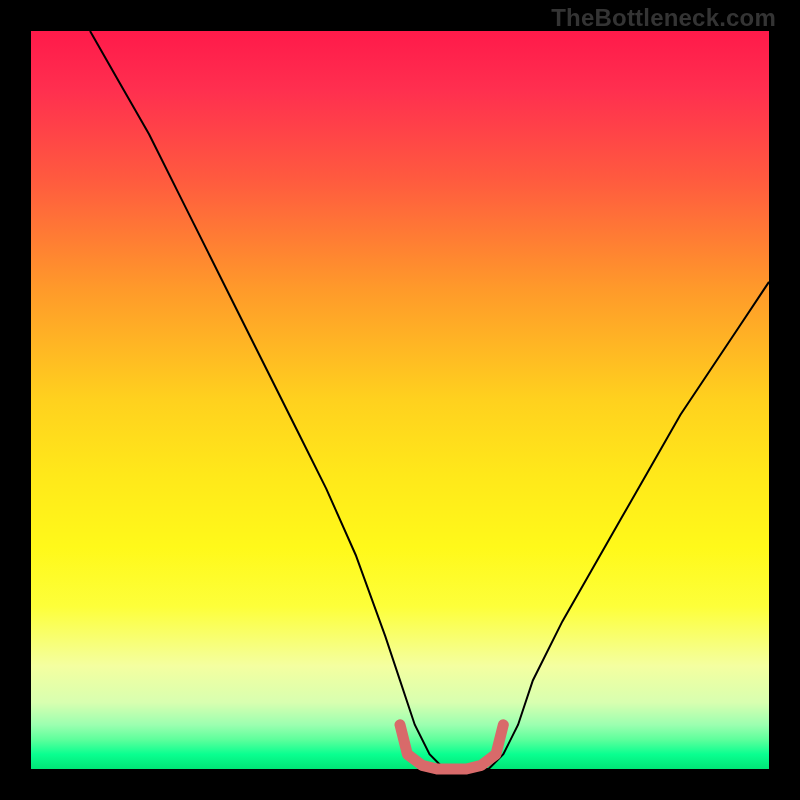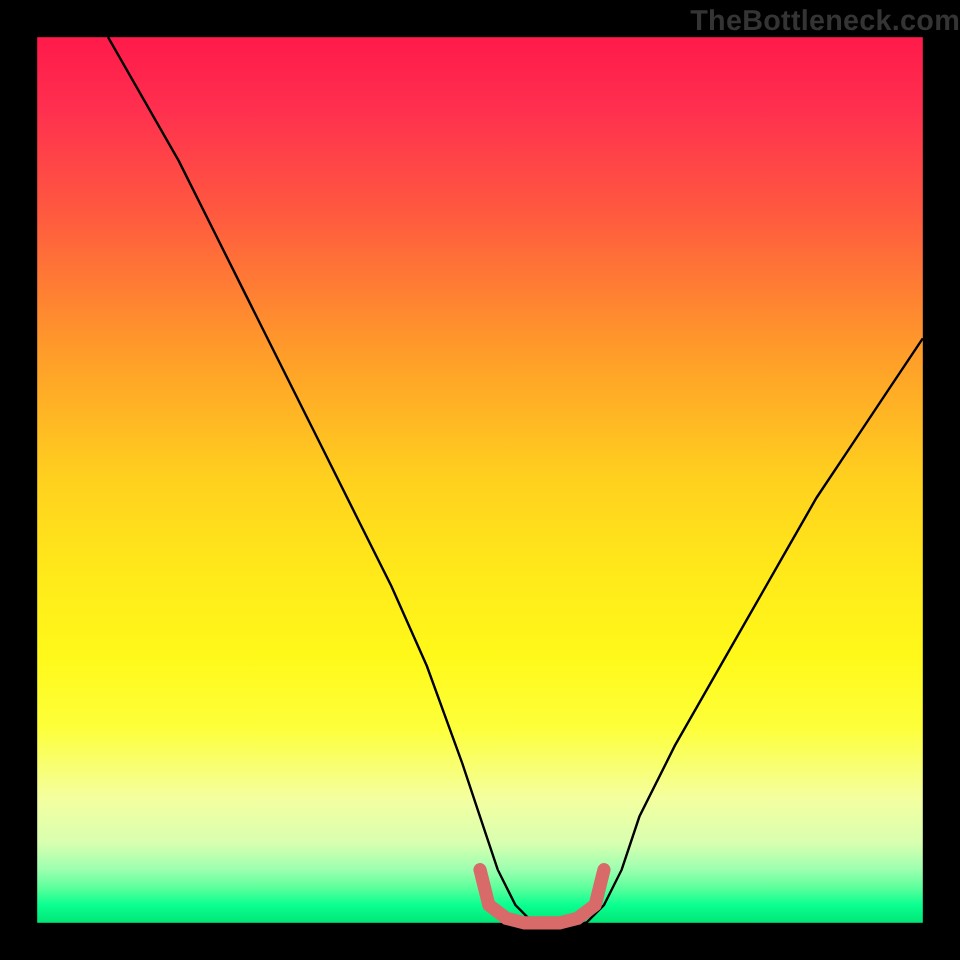--- a/index.html
+++ b/index.html
@@ -24,21 +24,21 @@
       #d8ffb0 91%,
       #9cffb0 94%,
       #5eff9c 96%,
       #0aff90 98%,
       #00e676 100%
     );
   }
   .watermark {
     position: absolute;
     top: 4px;
-    right: 0;
+    right: 24px;
     font-family: Arial, Helvetica, sans-serif;
     font-size: 24px;
     font-weight: 600;
     color: rgba(70,70,70,0.75);
     letter-spacing: 0.2px;
     user-select: none;
   }
   svg.curves {
     position: absolute;
     left: 0; top: 0;

